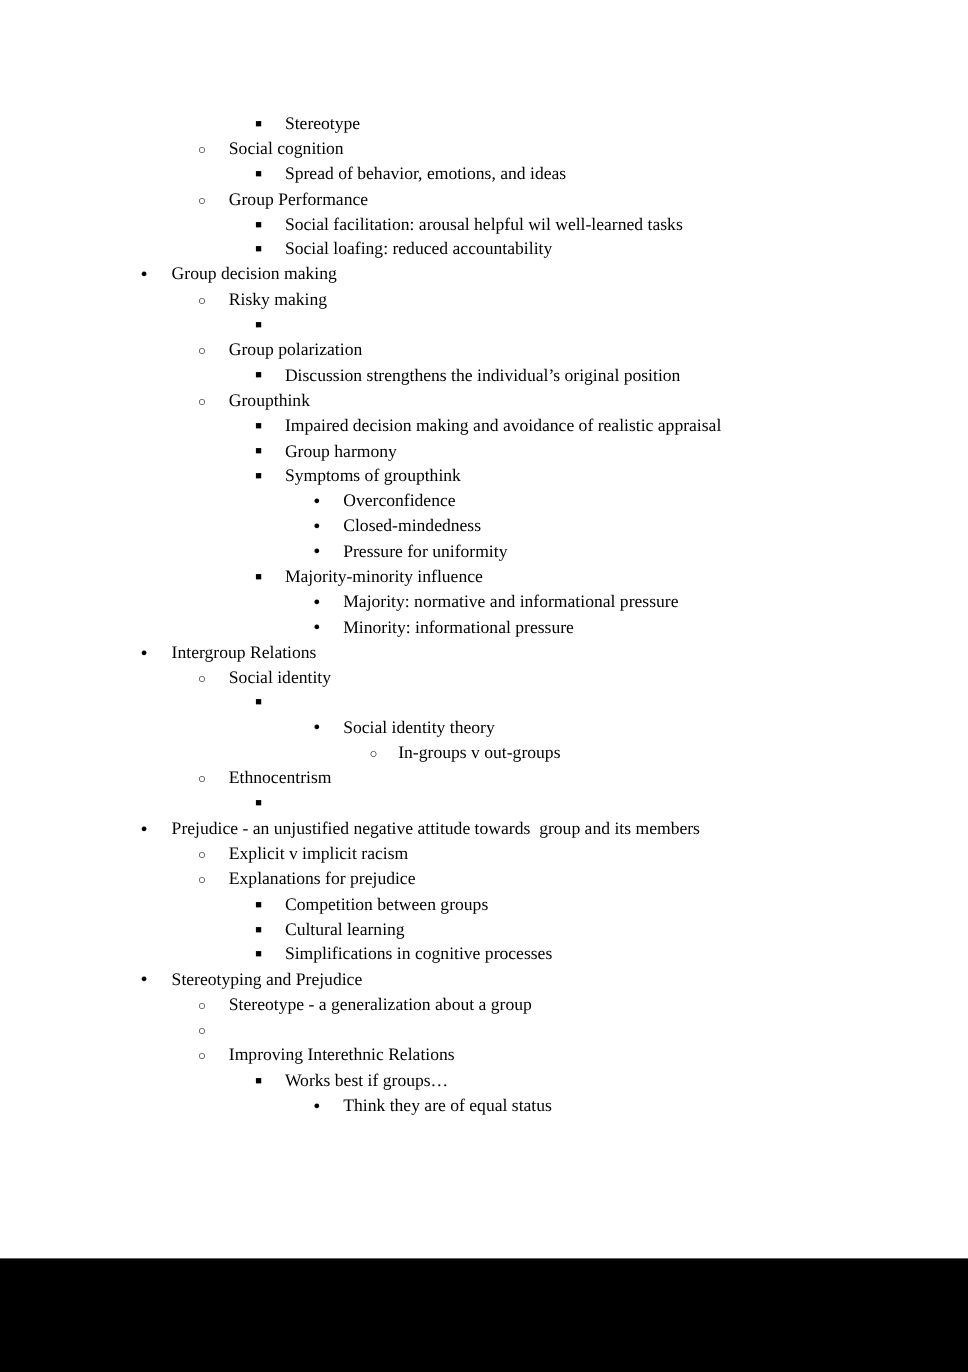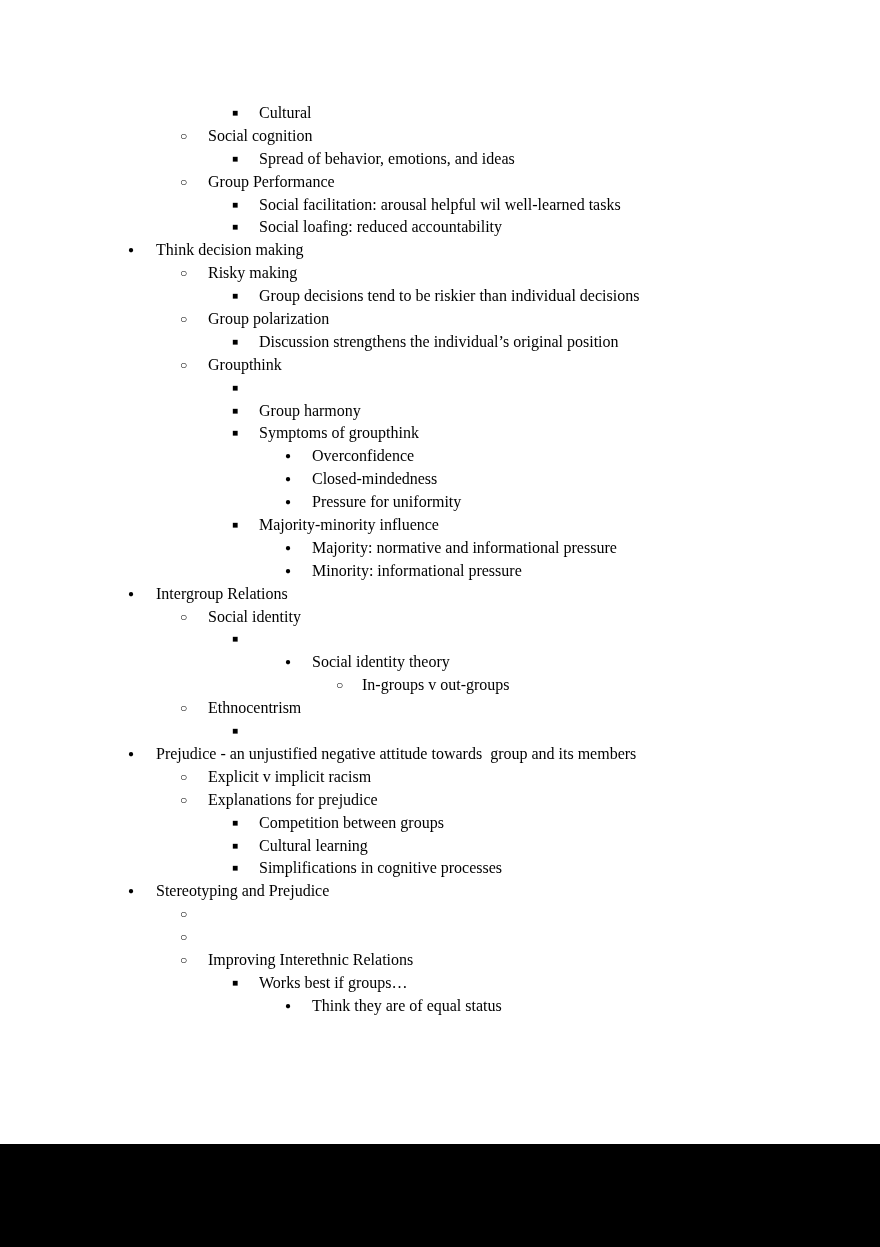--- a/index.html
+++ b/index.html
@@ -53,33 +53,33 @@
     width: 880px;
     height: 103px;
     background: #000000;
   }
 </style>
 </head>
 <body>
 
 <div class="page">
   <div class="outline">
-      <div class="row lvl-3"><span class="bullet square">■</span><span class="text">Cultural</span></div>
+      <div class="row lvl-3"><span class="bullet square">■</span><span class="text">Stereotype</span></div>
       <div class="row lvl-2"><span class="bullet circle">○</span><span class="text">Social cognition</span></div>
       <div class="row lvl-3"><span class="bullet square">■</span><span class="text">Spread of behavior, emotions, and ideas</span></div>
       <div class="row lvl-2"><span class="bullet circle">○</span><span class="text">Group Performance</span></div>
       <div class="row lvl-3"><span class="bullet square">■</span><span class="text">Social facilitation: arousal helpful wil well-learned tasks</span></div>
       <div class="row lvl-3"><span class="bullet square">■</span><span class="text">Social loafing: reduced accountability</span></div>
-      <div class="row lvl-1"><span class="bullet disc">●</span><span class="text">Think decision making</span></div>
+      <div class="row lvl-1"><span class="bullet disc">●</span><span class="text">Group decision making</span></div>
       <div class="row lvl-2"><span class="bullet circle">○</span><span class="text">Risky making</span></div>
-      <div class="row lvl-3"><span class="bullet square">■</span><span class="text">Group decisions tend to be riskier than individual decisions</span></div>
+      <div class="row lvl-3"><span class="bullet square">■</span></div>
       <div class="row lvl-2"><span class="bullet circle">○</span><span class="text">Group polarization</span></div>
       <div class="row lvl-3"><span class="bullet square">■</span><span class="text">Discussion strengthens the individual’s original position</span></div>
       <div class="row lvl-2"><span class="bullet circle">○</span><span class="text">Groupthink</span></div>
-      <div class="row lvl-3"><span class="bullet square">■</span></div>
+      <div class="row lvl-3"><span class="bullet square">■</span><span class="text">Impaired decision making and avoidance of realistic appraisal</span></div>
       <div class="row lvl-3"><span class="bullet square">■</span><span class="text">Group harmony</span></div>
       <div class="row lvl-3"><span class="bullet square">■</span><span class="text">Symptoms of groupthink</span></div>
       <div class="row lvl-4"><span class="bullet disc">●</span><span class="text">Overconfidence</span></div>
       <div class="row lvl-4"><span class="bullet disc">●</span><span class="text">Closed-mindedness</span></div>
       <div class="row lvl-4"><span class="bullet disc">●</span><span class="text">Pressure for uniformity</span></div>
       <div class="row lvl-3"><span class="bullet square">■</span><span class="text">Majority-minority influence</span></div>
       <div class="row lvl-4"><span class="bullet disc">●</span><span class="text">Majority: normative and informational pressure</span></div>
       <div class="row lvl-4"><span class="bullet disc">●</span><span class="text">Minority: informational pressure</span></div>
       <div class="row lvl-1"><span class="bullet disc">●</span><span class="text">Intergroup Relations</span></div>
       <div class="row lvl-2"><span class="bullet circle">○</span><span class="text">Social identity</span></div>
@@ -88,20 +88,20 @@
       <div class="row lvl-5"><span class="bullet circle">○</span><span class="text">In-groups v out-groups</span></div>
       <div class="row lvl-2"><span class="bullet circle">○</span><span class="text">Ethnocentrism</span></div>
       <div class="row lvl-3"><span class="bullet square">■</span></div>
       <div class="row lvl-1"><span class="bullet disc">●</span><span class="text">Prejudice - an unjustified negative attitude towards  group and its members</span></div>
       <div class="row lvl-2"><span class="bullet circle">○</span><span class="text">Explicit v implicit racism</span></div>
       <div class="row lvl-2"><span class="bullet circle">○</span><span class="text">Explanations for prejudice</span></div>
       <div class="row lvl-3"><span class="bullet square">■</span><span class="text">Competition between groups</span></div>
       <div class="row lvl-3"><span class="bullet square">■</span><span class="text">Cultural learning</span></div>
       <div class="row lvl-3"><span class="bullet square">■</span><span class="text">Simplifications in cognitive processes</span></div>
       <div class="row lvl-1"><span class="bullet disc">●</span><span class="text">Stereotyping and Prejudice</span></div>
-      <div class="row lvl-2"><span class="bullet circle">○</span></div>
+      <div class="row lvl-2"><span class="bullet circle">○</span><span class="text">Stereotype - a generalization about a group</span></div>
       <div class="row lvl-2"><span class="bullet circle">○</span></div>
       <div class="row lvl-2"><span class="bullet circle">○</span><span class="text">Improving Interethnic Relations</span></div>
       <div class="row lvl-3"><span class="bullet square">■</span><span class="text">Works best if groups…</span></div>
       <div class="row lvl-4"><span class="bullet disc">●</span><span class="text">Think they are of equal status</span></div>
     </div>
 </div>
 <div class="bottom-bar"></div>
 
 </body></html>

